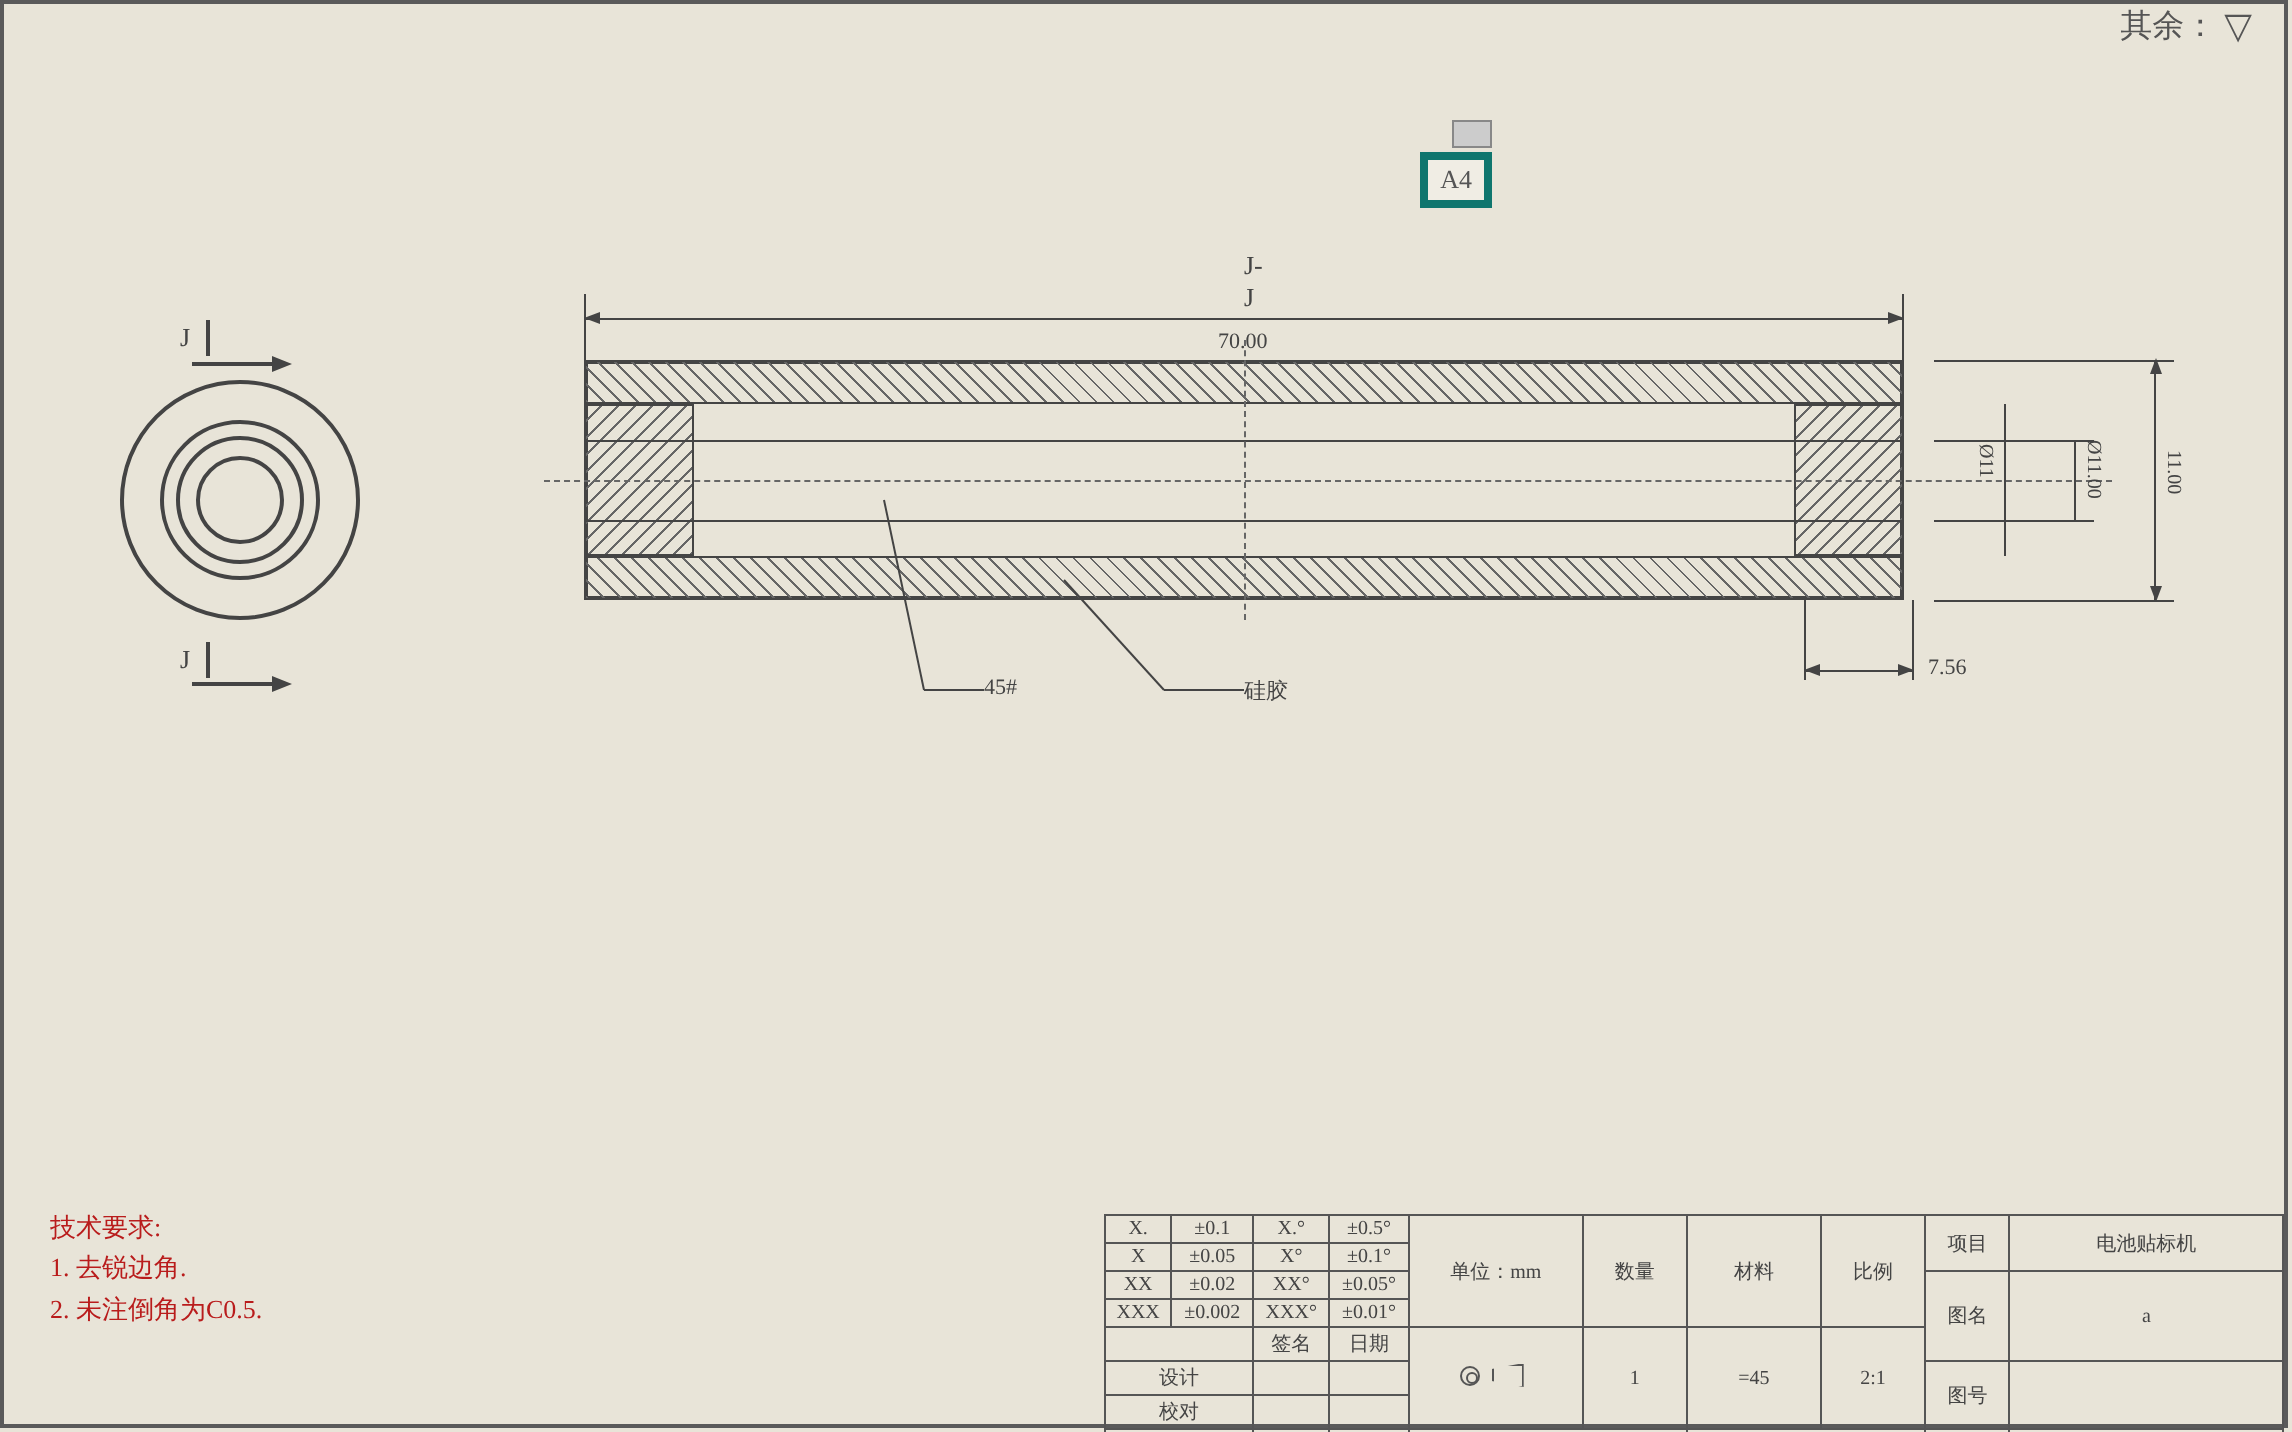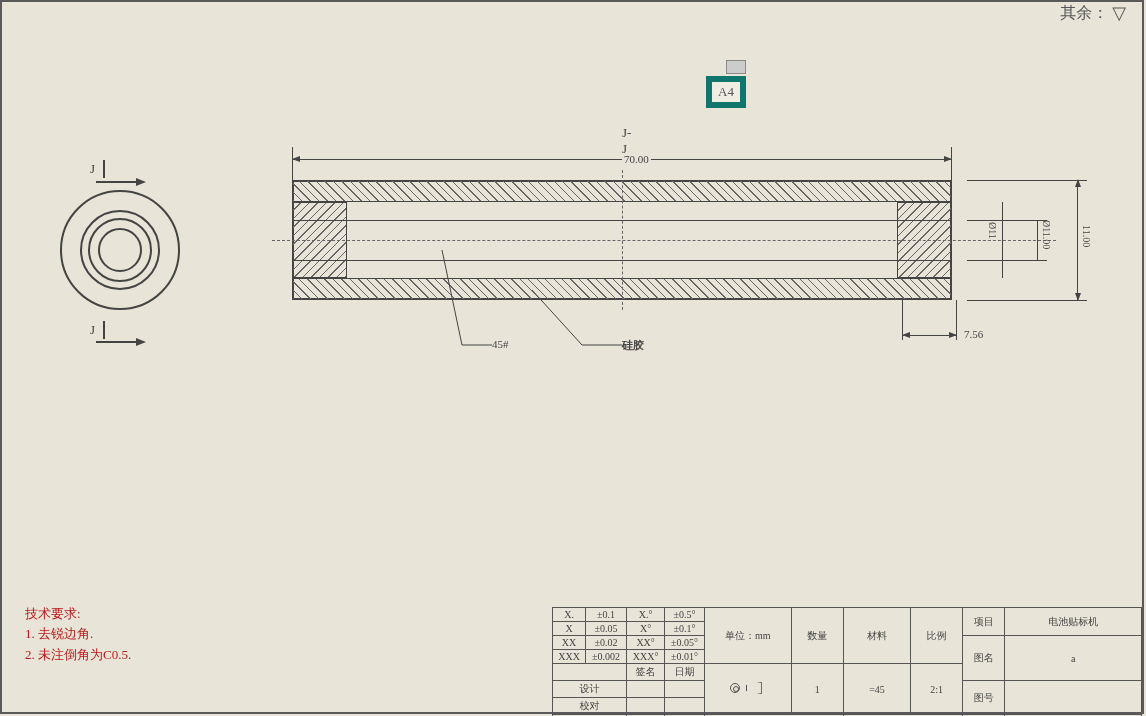--- a/index.html
+++ b/index.html
@@ -42,21 +42,21 @@
       align-items: flex-end;
     }
     .a4-icon {
       width: 20px;
       height: 14px;
       background: #ccc;
       border: 1px solid #888;
       margin-bottom: 2px;
     }
     .a4-box {
-      border: 6px solid #0f766e;
+      border: 4px solid #0f766e;
       padding: 2px 6px;
       background: #f0ede4;
       font-size: 13px;
       color: #555;
     }
     
     .circle-view {
       position: absolute;
       top: 190px;
       left: 60px;
@@ -335,21 +335,21 @@
 
 <div class="section-view">
   <div class="section-label">J-J</div>
 
   <div class="dim-length" style="width:660px;">
     <div class="dim-ext" style="left:0;top:10px;height:40px;"></div>
     <div class="dim-ext" style="left:659px;top:10px;height:40px;"></div>
     <div class="dim-line" style="left:0;top:22px;width:660px;"></div>
     <div class="dim-arrow-l" style="left:0;top:19px;"></div>
     <div class="dim-arrow-r" style="left:652px;top:19px;"></div>
-    <div class="dim-text" style="left:315px;top:16px;margin-left:15px;">70.00</div>
+    <div class="dim-text" style="left:315px;top:28px;">70.00</div>
   </div>
 
   <div class="part-body">
 
     <div class="body-outline" style="left:0;top:0;width:660px;height:120px;"></div>
 
     <div class="hatch" style="left:0;top:0;width:660px;height:22px;"></div>
 
     <div class="hatch" style="left:0;top:98px;width:660px;height:22px;"></div>
 
@@ -366,21 +366,21 @@
     <svg style="position:absolute;left:120px;top:70px;width:90px;height:110px;overflow:visible;">
       <line x1="30" y1="0" x2="50" y2="95" stroke="#444" stroke-width="1"></line>
       <line x1="50" y1="95" x2="80" y2="95" stroke="#444" stroke-width="1"></line>
     </svg>
     <div class="leader-text" style="left:200px;top:158px;">45#</div>
 
     <svg style="position:absolute;left:220px;top:100px;width:120px;height:80px;overflow:visible;">
       <line x1="20" y1="10" x2="70" y2="65" stroke="#444" stroke-width="1"></line>
       <line x1="70" y1="65" x2="110" y2="65" stroke="#444" stroke-width="1"></line>
     </svg>
-    <div class="leader-text" style="left:330px;top:158px;font-weight:bold;">硅胶</div>
+    <div class="leader-text" style="left:330px;top:158px;">硅胶</div>
   </div>
 
   <div class="dim-right-group">
     <div class="dim-ext" style="left:10px;top:0;width:120px;height:1px;background:#444;"></div>
     <div class="dim-ext" style="left:10px;top:120px;width:120px;height:1px;background:#444;"></div>
     <div class="dim-ext" style="left:10px;top:40px;width:80px;height:1px;background:#444;"></div>
     <div class="dim-ext" style="left:10px;top:80px;width:80px;height:1px;background:#444;"></div>
 
     <div style="position:absolute;left:120px;top:0;width:1px;height:120px;background:#444;"></div>
     <div class="dim-arrow-l" style="left:117px;top:0;transform:rotate(90deg);"></div>

